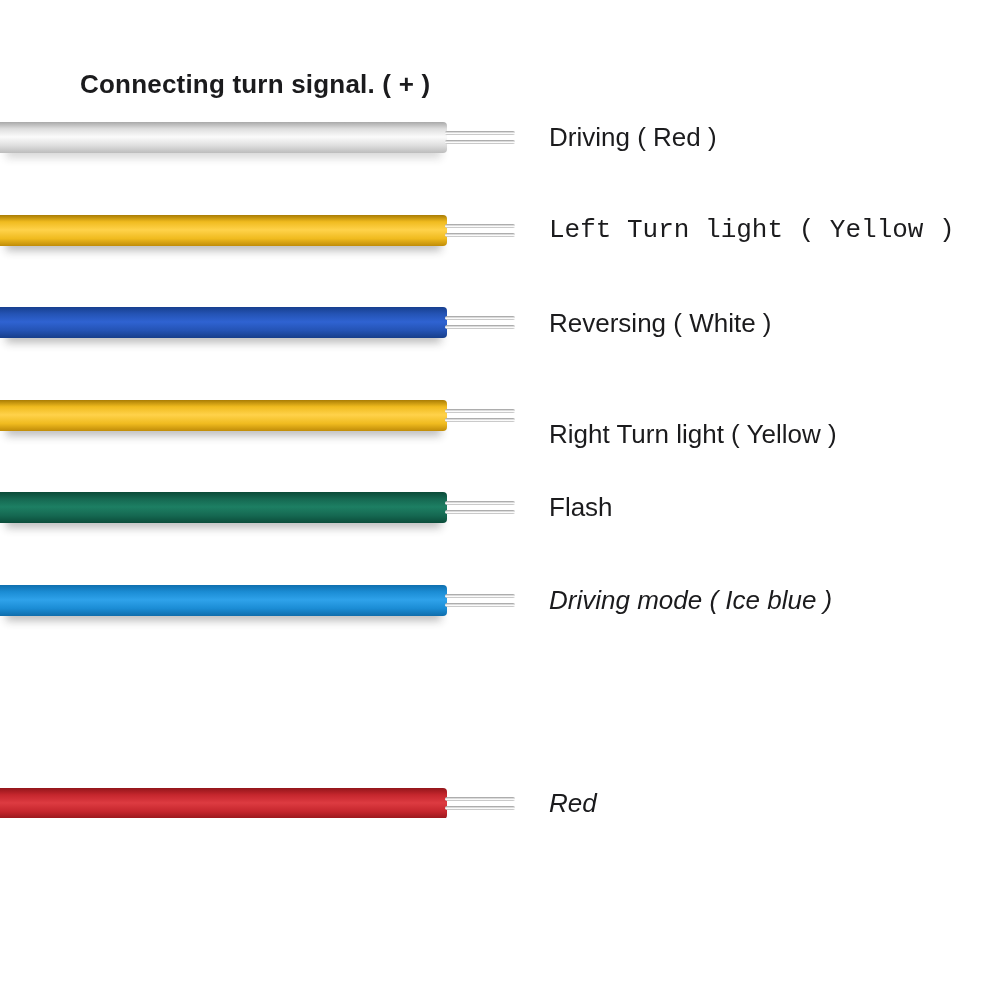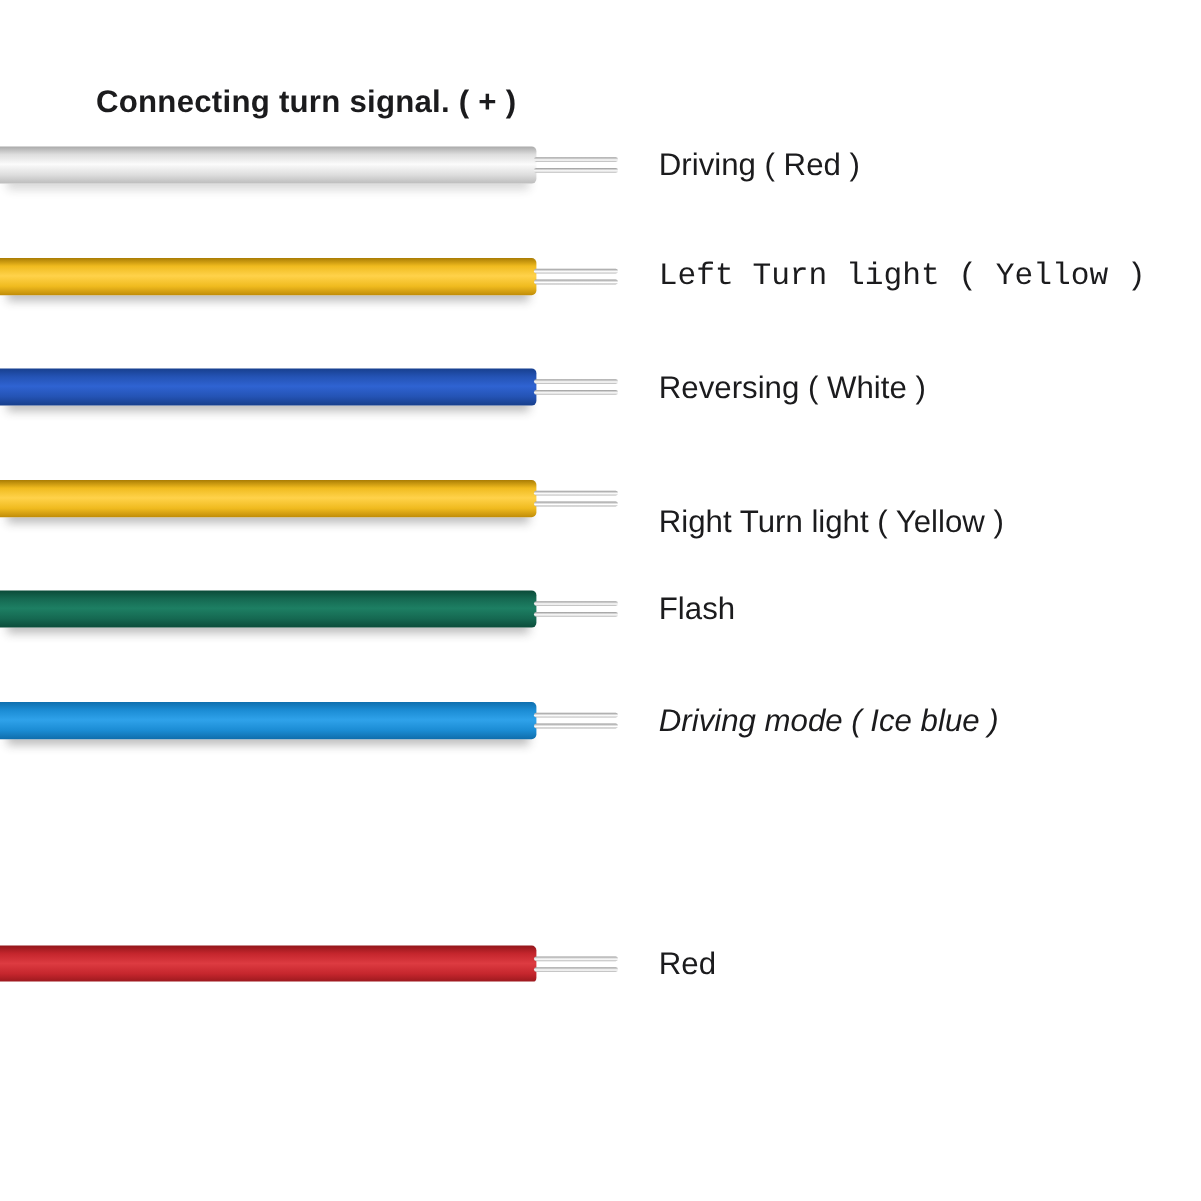--- a/index.html
+++ b/index.html
@@ -100,21 +100,21 @@
       <div class="wire-strands" style="top: 593.5px;">
         <div class="strand"></div>
         <div class="strand"></div>
       </div>
       <div class="wire-label" style="top: 584.5px; font-style: italic;">Driving mode ( Ice blue )</div>
       <div class="wire-body" style="top: 788px; background: linear-gradient(rgb(147, 22, 27) 0%, rgb(197, 38, 45) 22%, rgb(221, 59, 65) 48%, rgb(197, 38, 45) 76%, rgb(150, 23, 28) 100%);"></div>
       <div class="wire-strands" style="top: 797px;">
         <div class="strand"></div>
         <div class="strand"></div>
       </div>
-      <div class="wire-label" style="top: 788px;">Red</div>
+      <div class="wire-label" style="top: 788px; font-style: italic;">Red</div>
       <div class="wire-body" style="top: 912px; background: linear-gradient(rgb(14, 14, 16) 0%, rgb(36, 36, 39) 22%, rgb(58, 58, 62) 48%, rgb(36, 36, 39) 76%, rgb(15, 15, 17) 100%);"></div>
       <div class="wire-strands" style="top: 921px;">
         <div class="strand"></div>
         <div class="strand"></div>
       </div>
       <div class="wire-label" style="top: 912px;">Black</div>
     </div>
 
 
 </div>

